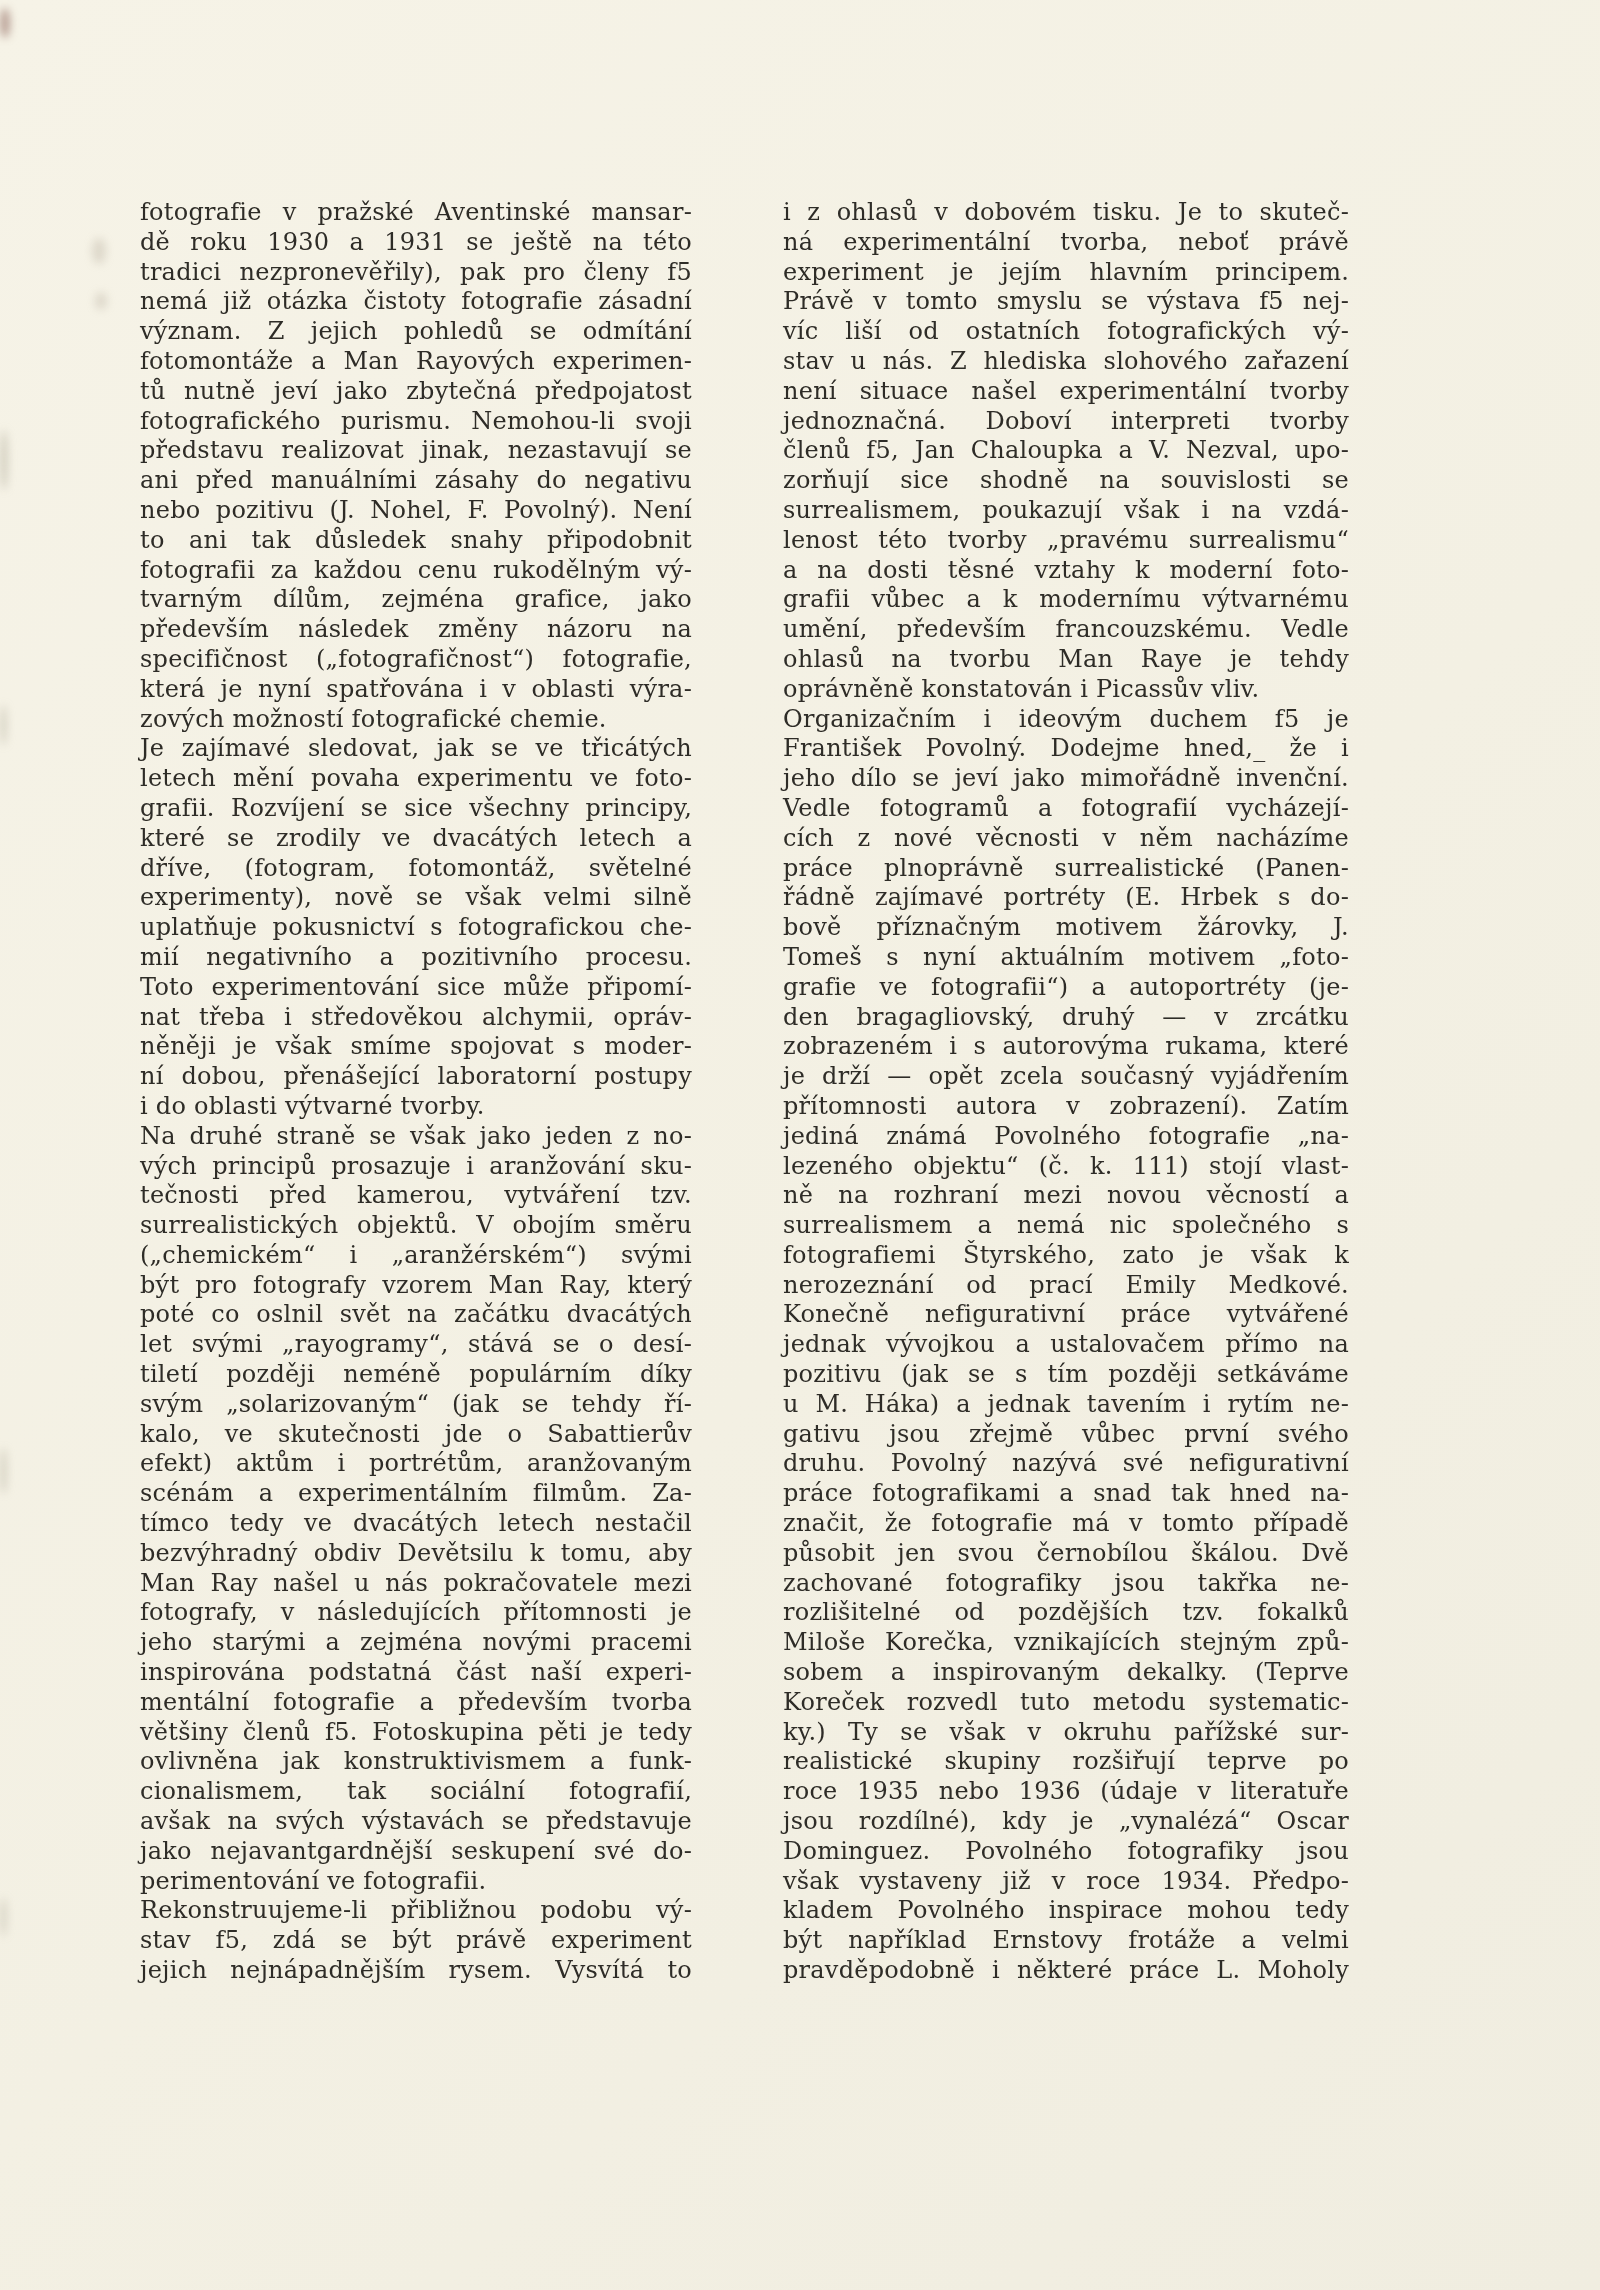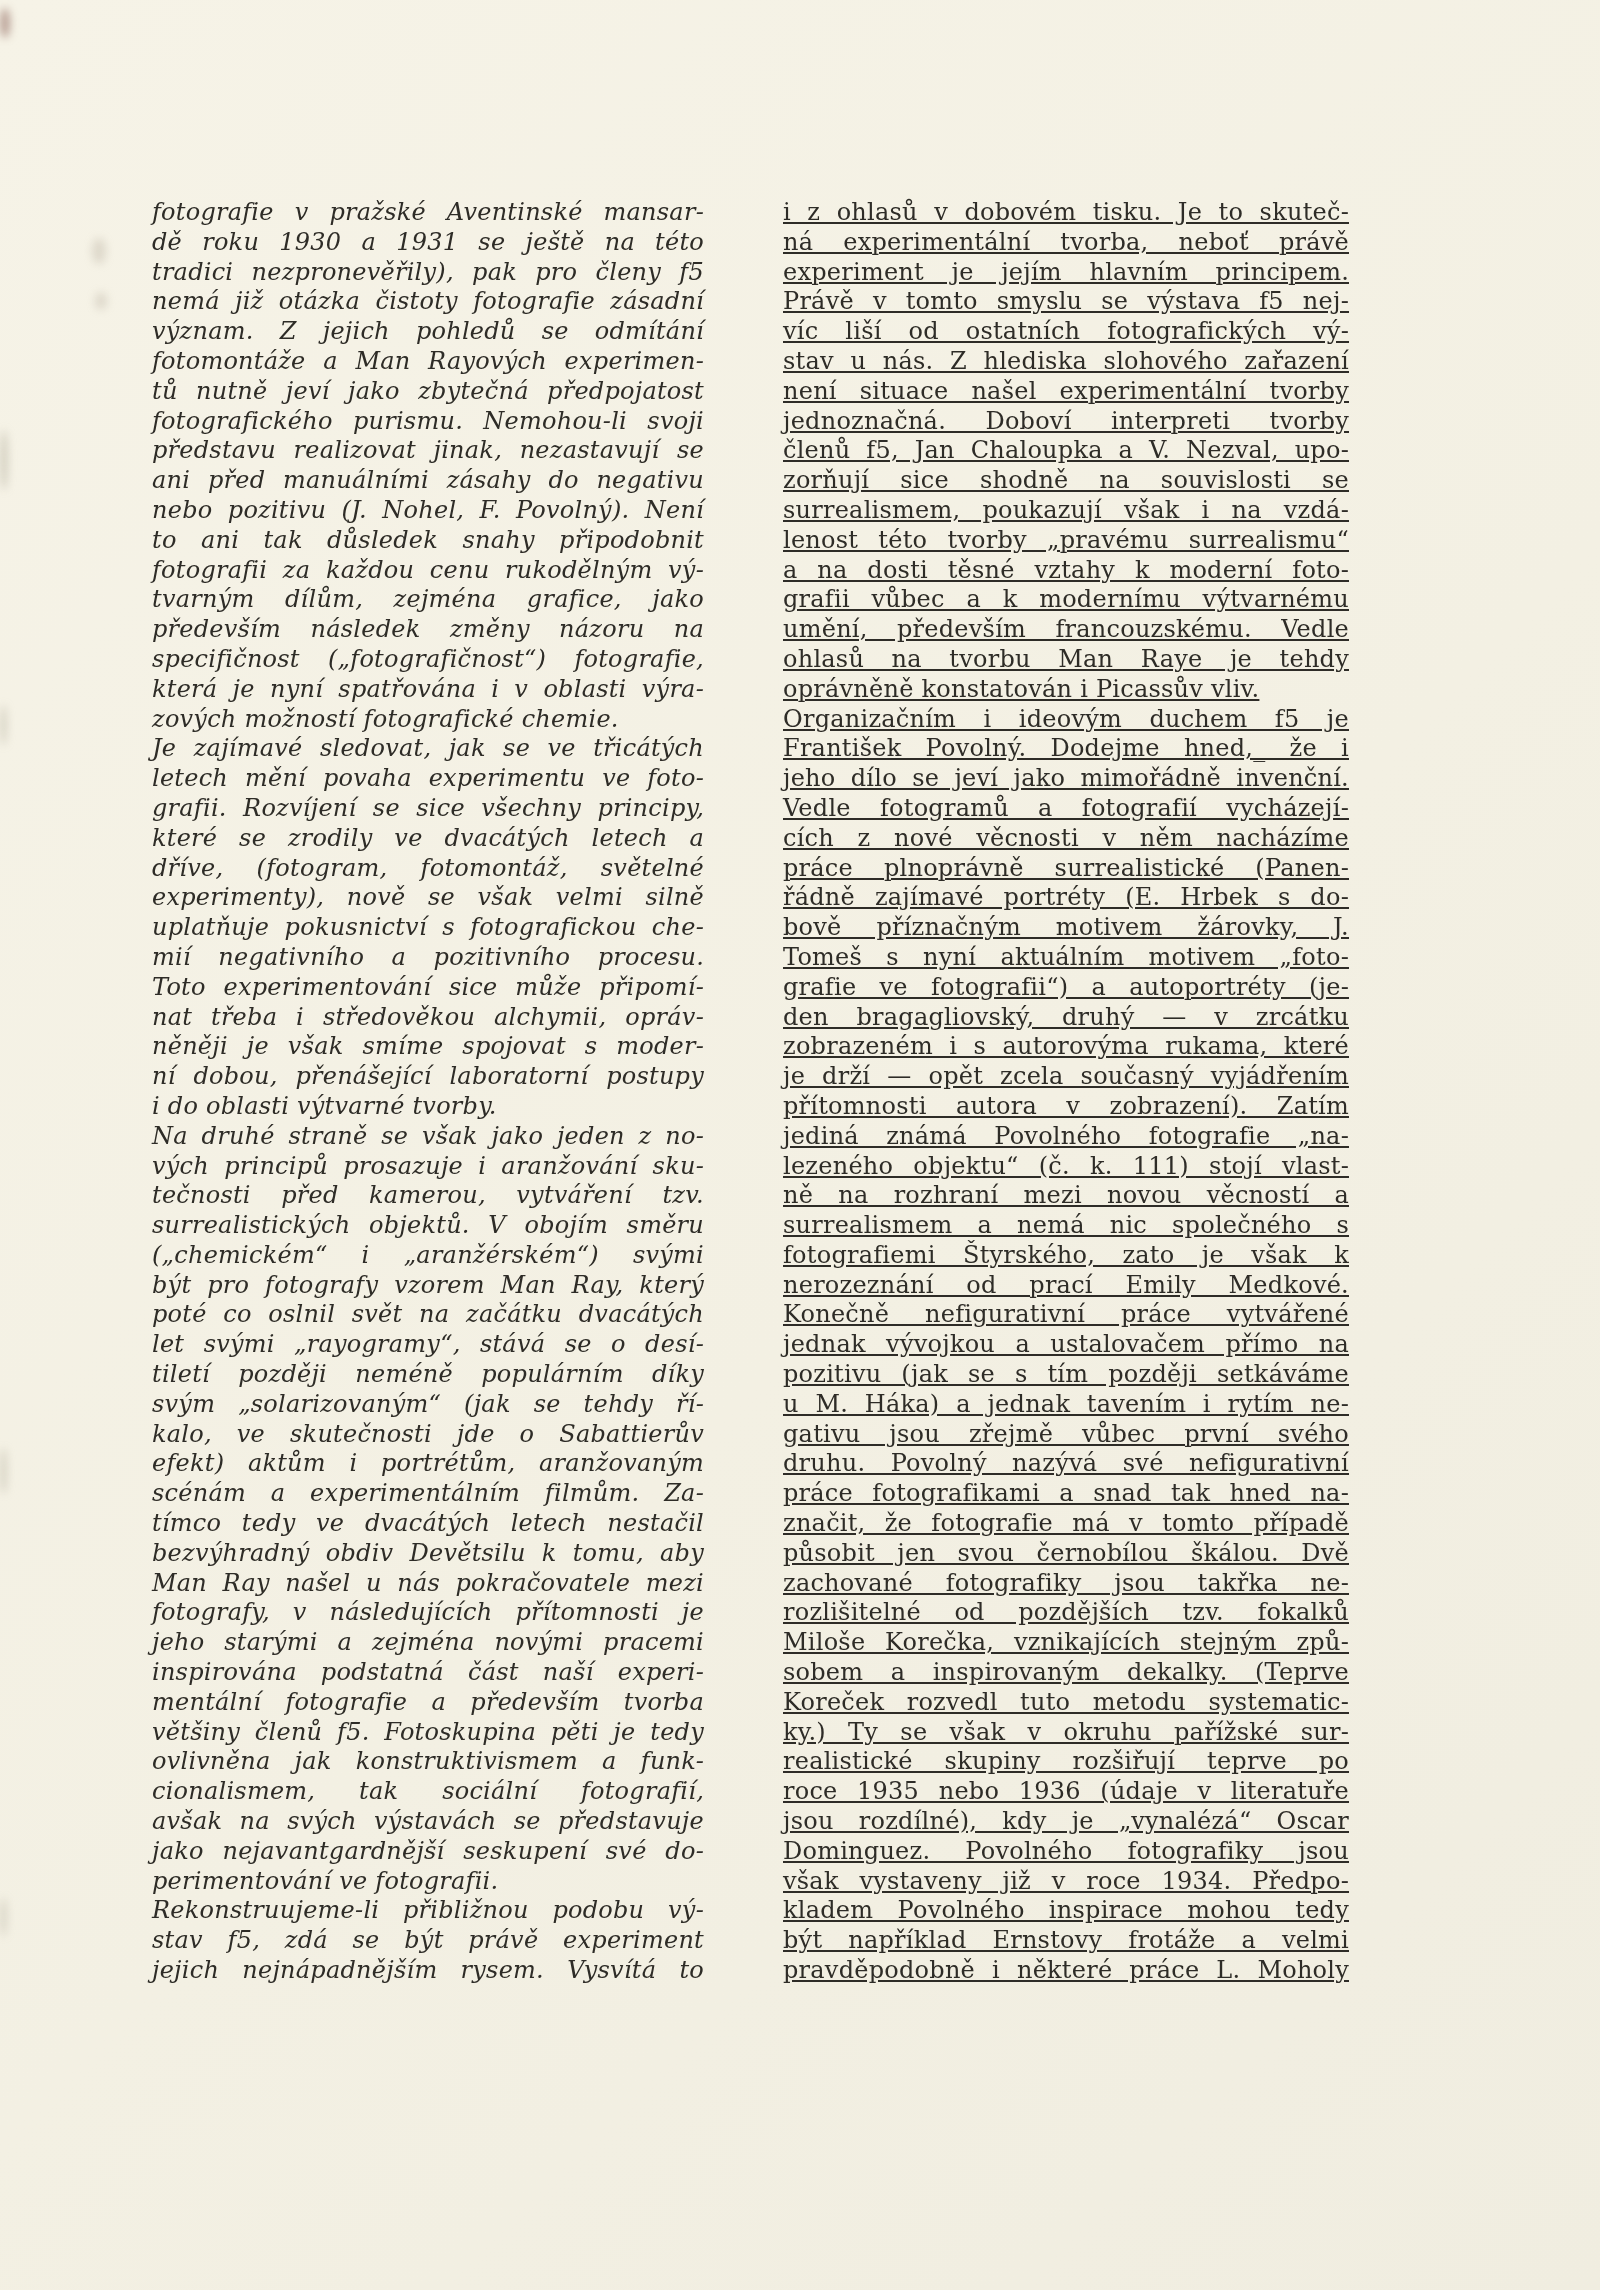--- a/index.html
+++ b/index.html
@@ -12,22 +12,22 @@
   }
   .page {
     position: absolute; inset: 0;
   }
   .column {
     position: absolute;
     top: 198px;
     color: #2e2c27;
     font-size: 24px;
   }
-  .col-left  { left: 152px; width: 552px; font-style: italic; }
-  .col-right { left: 783px; width: 566px; text-decoration: underline; }
+  .col-left  { left: 140px; width: 552px; }
+  .col-right { left: 783px; width: 566px; }
   .line {
     margin: 0; padding: 0;
     height: 29.8px;
     line-height: 29.8px;
     text-align: justify;
     text-align-last: justify;
     white-space: normal;
     letter-spacing: 0.01em;
   }
   .line.para-end {

